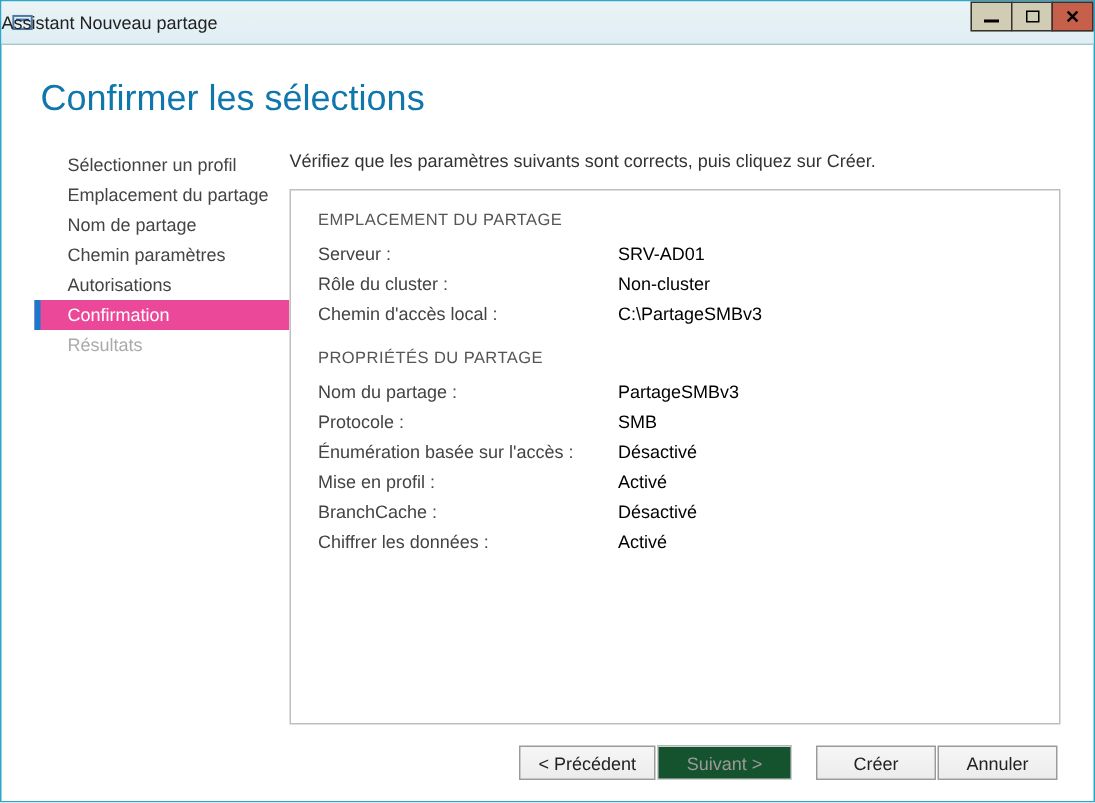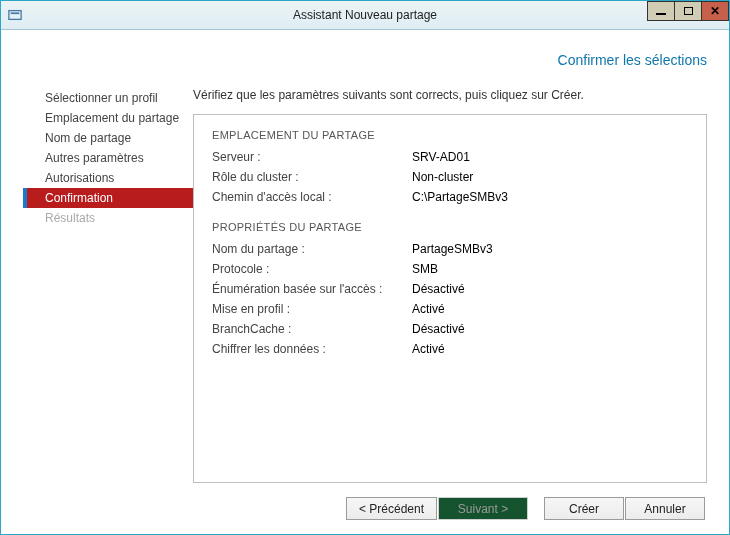--- a/index.html
+++ b/index.html
@@ -36,21 +36,20 @@
     margin-left: 6px;
     display: inline-flex;
     align-items: center;
     justify-content: center;
     color: #3a6ea5;
   }
   .titlebar .title {
     position: absolute;
     left: 0;
     right: 0;
-    text-align: center;
     font-size: 12px;
     color: #222;
   }
   .win-buttons {
     position: absolute;
     right: 0;
     top: 0;
     height: 20px;
     display: flex;
   }
@@ -79,44 +78,43 @@
     border: 1.5px solid #000;
     box-sizing: border-box;
   }
   .body {
     flex: 1;
     padding: 18px 22px 14px 22px;
     display: flex;
     flex-direction: column;
   }
   .heading {
-    font-size: 14px;
+    font-size: 24px;
     font-weight: 300;
     color: #1077ac;
     margin: 4px 0 18px 4px;
-    text-align: right;
   }
   .content {
     flex: 1;
     display: flex;
     gap: 0;
     min-height: 0;
   }
   .sidebar {
     width: 170px;
     padding-top: 2px;
   }
   .sidebar-item {
     padding: 3px 10px 3px 22px;
     font-size: 12px;
     color: #444;
     cursor: default;
   }
   .sidebar-item.selected {
-    background: #b91c1c;
+    background: #ec4899;
     color: #fff;
     padding-left: 18px;
     border-left: 4px solid #1979ca;
   }
   .sidebar-item.disabled {
     color: #aaa;
   }
   .main {
     flex: 1;
     display: flex;
@@ -207,21 +205,21 @@
 
   <div class="body">
     <div class="heading">Confirmer les sélections</div>
 
     <div class="content">
 
       <div class="sidebar">
         <div class="sidebar-item">Sélectionner un profil</div>
         <div class="sidebar-item">Emplacement du partage</div>
         <div class="sidebar-item">Nom de partage</div>
-        <div class="sidebar-item">Autres paramètres</div>
+        <div class="sidebar-item">Chemin paramètres</div>
         <div class="sidebar-item">Autorisations</div>
         <div class="sidebar-item selected">Confirmation</div>
         <div class="sidebar-item disabled">Résultats</div>
       </div>
 
       <div class="main">
         <div class="instruction">Vérifiez que les paramètres suivants sont corrects, puis cliquez sur Créer.</div>
 
         <div class="panel">
 

